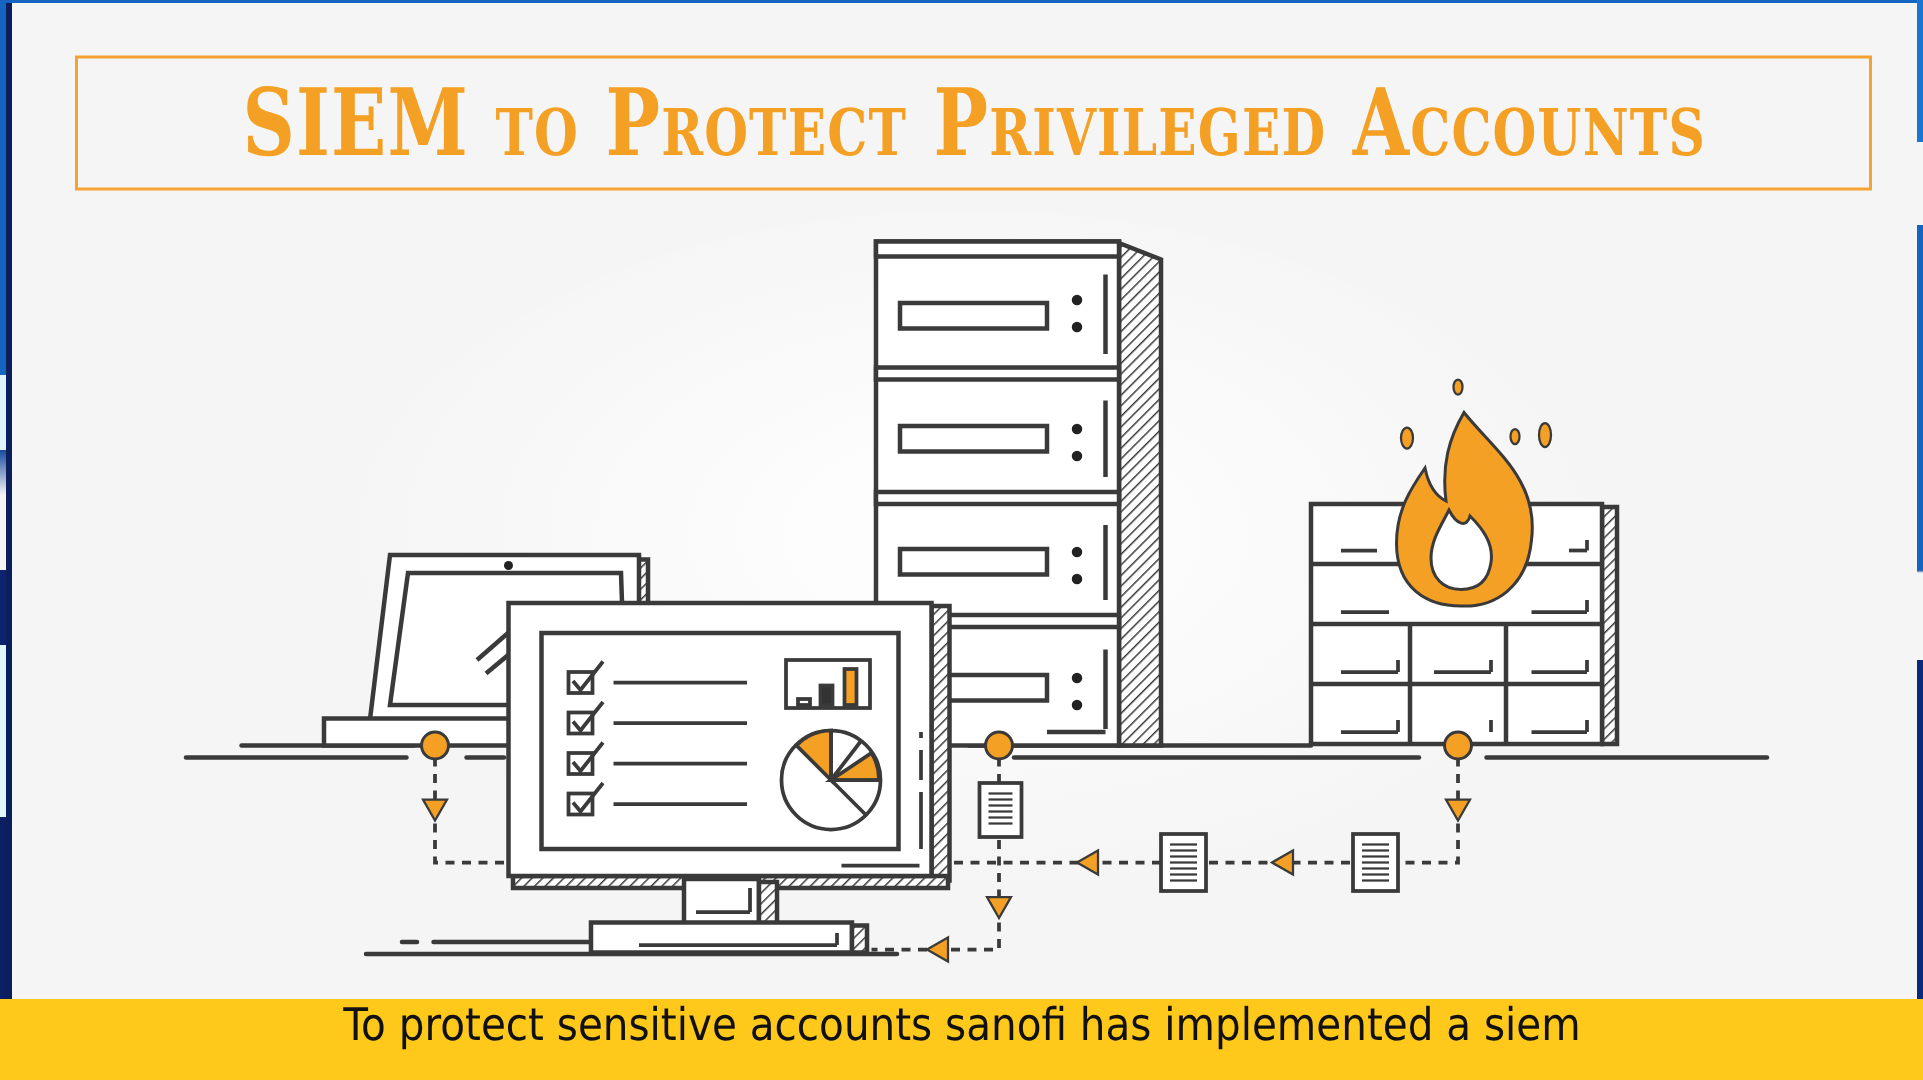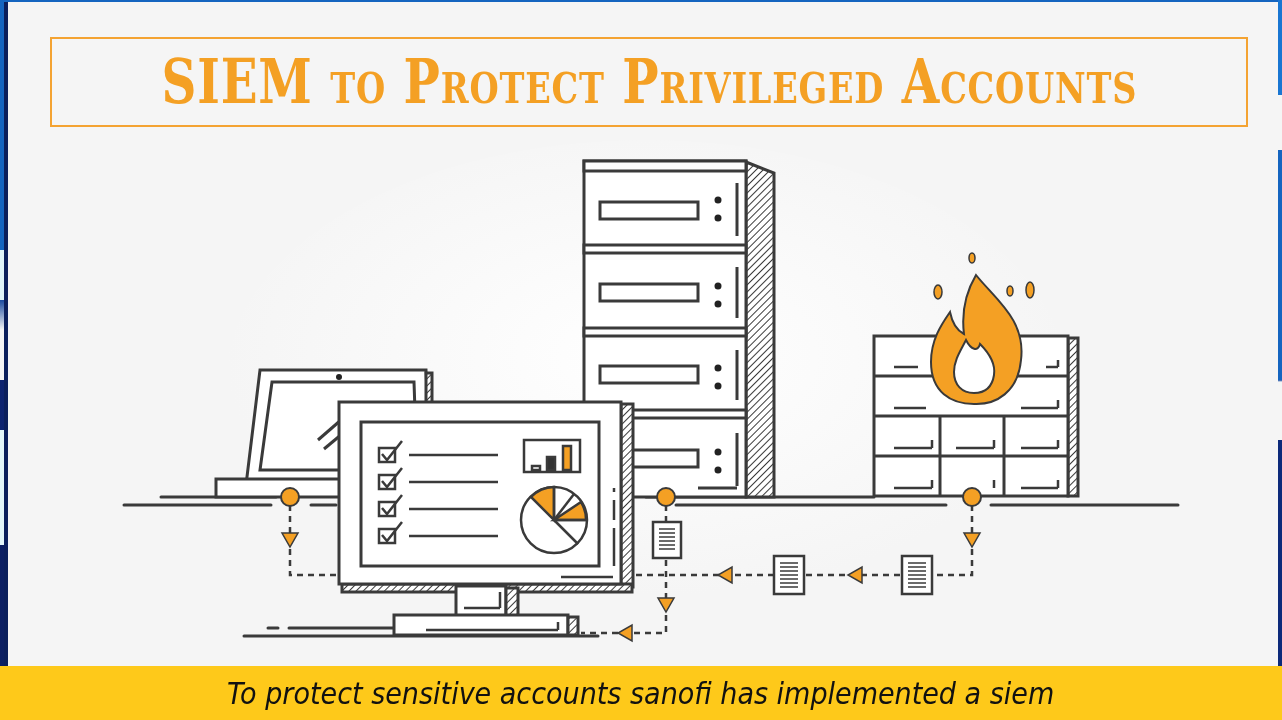--- a/index.html
+++ b/index.html
@@ -4,21 +4,21 @@
 <style>
   html,body{margin:0;padding:0;}
   body{width:1282px;height:720px;position:relative;overflow:hidden;background:#0b1f5c;font-family:"Liberation Sans",sans-serif;}
   .frame-left{position:absolute;left:0;top:0;width:4px;height:666px;background:linear-gradient(#1565c0 0,#1565c0 250px,#dff4fa 250px,#dff4fa 300px,#1a4aa0 300px,#f5f5f5 330px,#f5f5f5 380px,#0d2370 380px,#0d2370 430px,#e3f6fa 430px,#e3f6fa 545px,#0c1f63 545px);}
   .frame-top{position:absolute;left:0;top:0;width:1282px;height:2px;background:#1565c0;}
   .frame-right{position:absolute;right:0;top:0;width:4px;height:666px;background:linear-gradient(#1976d2 0,#1976d2 95px,#f5f5f5 95px,#f5f5f5 150px,#1565c0 150px,#1565c0 380px,#0d47a1 380px,#f5f5f5 382px,#f5f5f5 440px,#0c2a7a 440px);}
   .slide{position:absolute;left:8px;top:2px;width:1276px;height:664px;background:#f5f5f5;}
   .title-box{position:absolute;left:42px;top:35px;width:1198px;height:90px;border:2px solid #f4a332;box-sizing:border-box;display:flex;align-items:center;justify-content:center;}
   .title-text{font-family:"DejaVu Serif","Liberation Serif",serif;color:#f4a024;font-size:62px;font-weight:bold;letter-spacing:1px;transform:scaleX(0.78);white-space:nowrap;font-variant:small-caps;line-height:1;}
   .art{position:absolute;left:0;top:0;}
-  .caption{position:absolute;left:0;top:666px;width:1282px;height:54px;background:#fec91a;display:flex;align-items:center;justify-content:center;font-style:italic;}
+  .caption{position:absolute;left:0;top:666px;width:1282px;height:54px;background:#fec91a;display:flex;align-items:flex-start;justify-content:center;}
   .caption-text{color:#111;font-size:30px;font-family:"DejaVu Sans","Liberation Sans",sans-serif;transform:scaleX(0.9);white-space:nowrap;}
 </style>
 </head>
 <body>
 
 <div class="frame-top"></div>
 <div class="slide">
   <div class="title-box">
     <span class="title-text">SIEM to Protect Privileged Accounts</span>
   </div>

